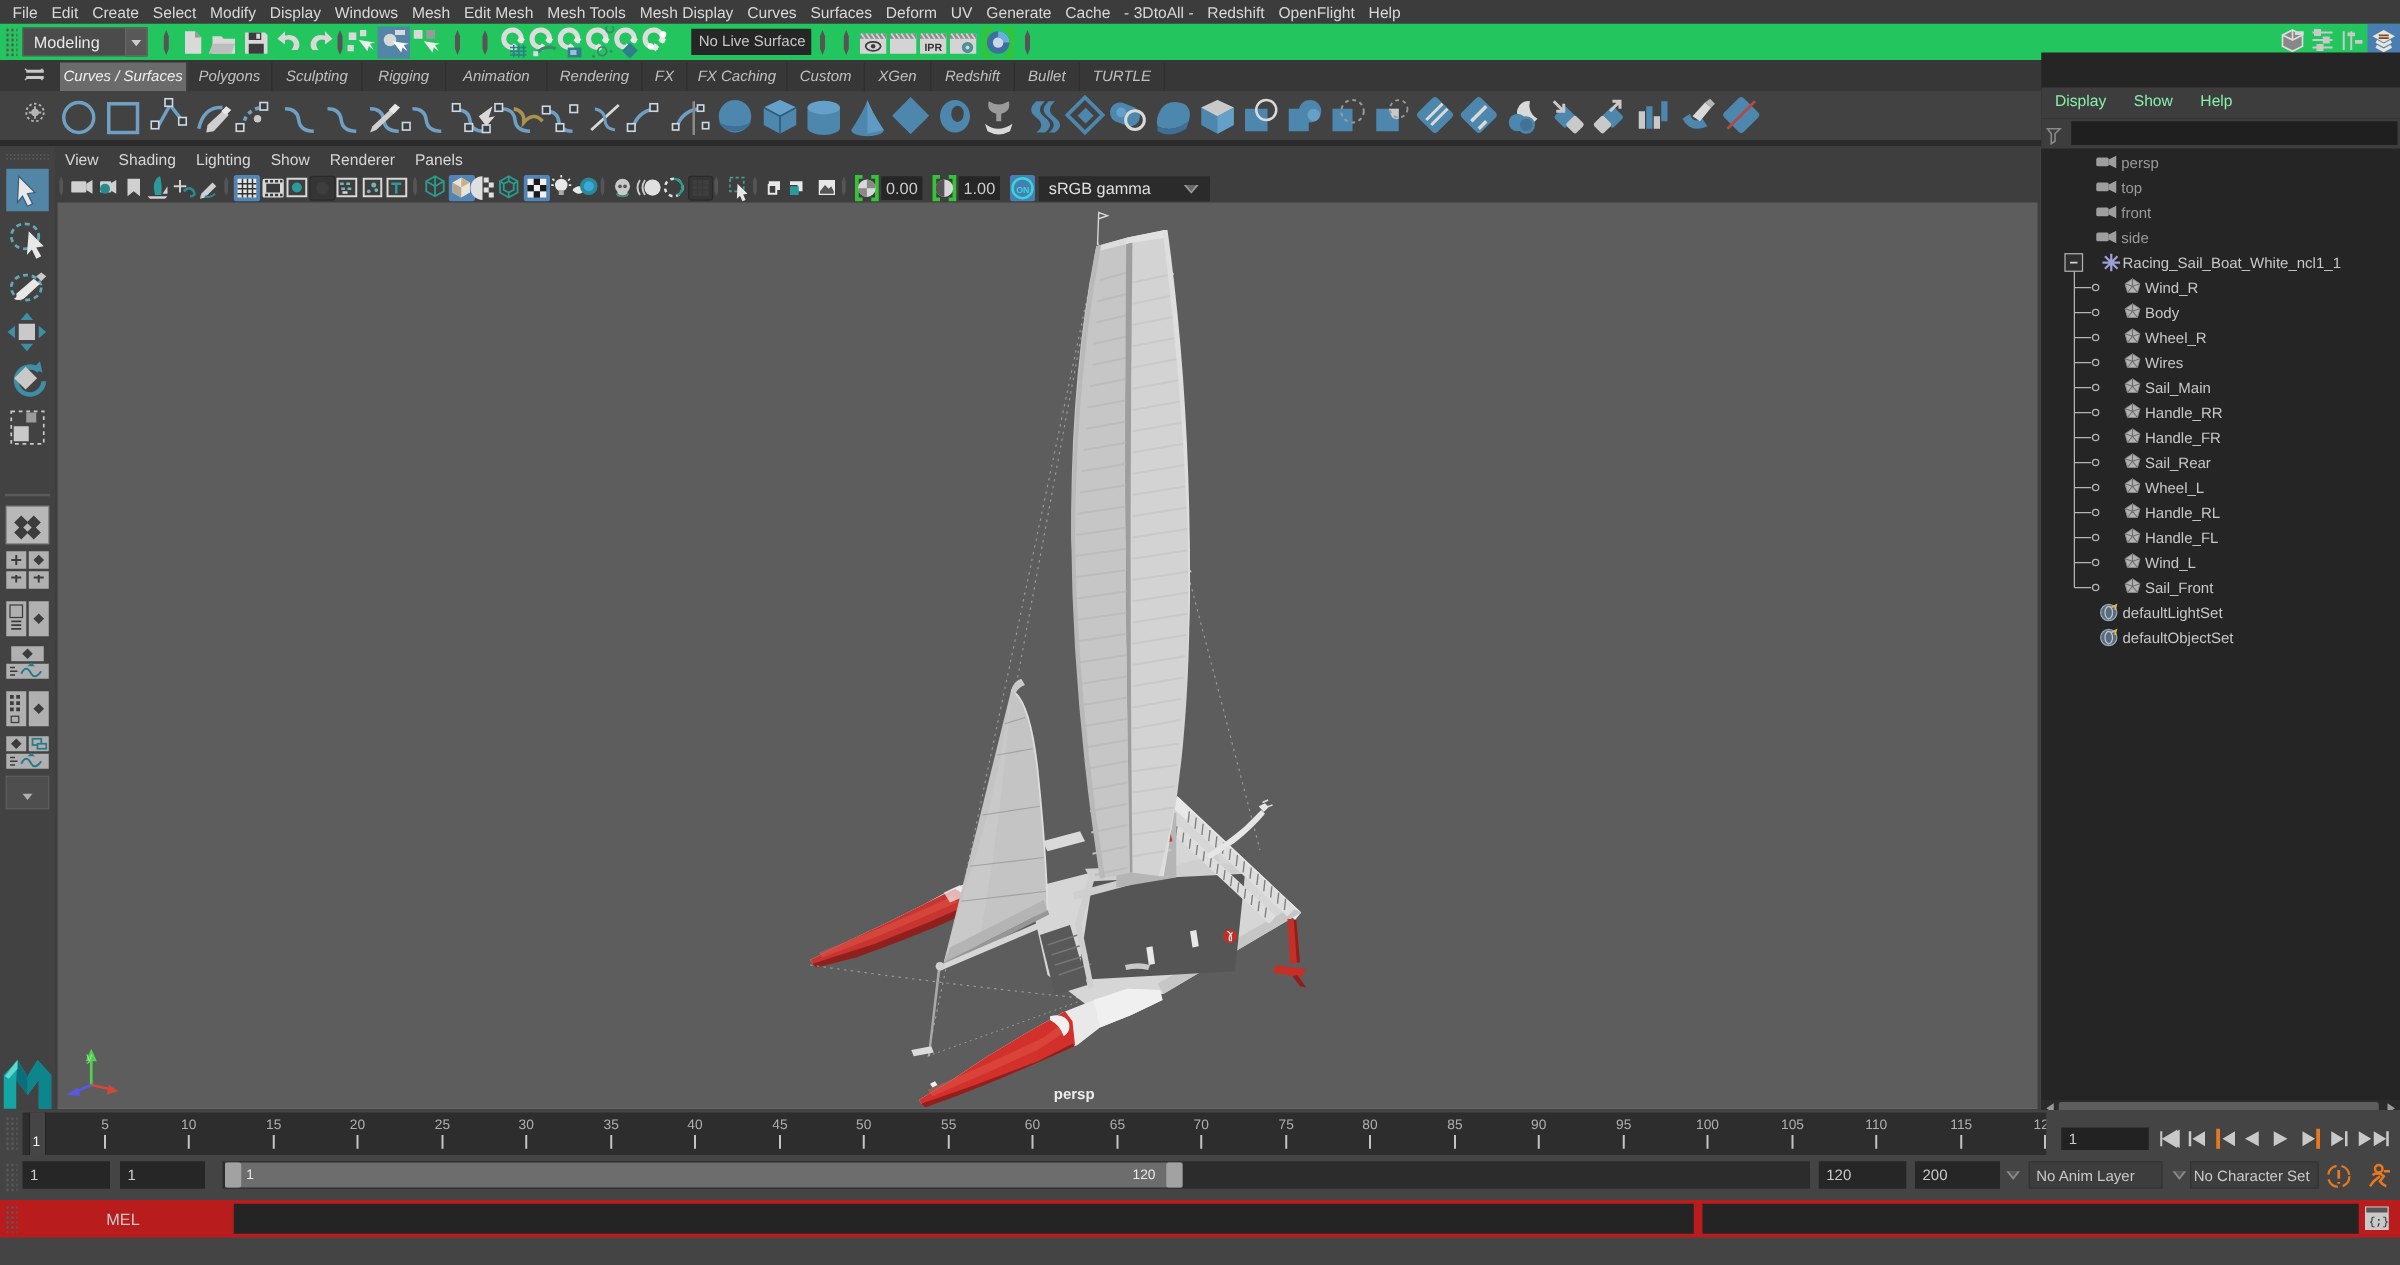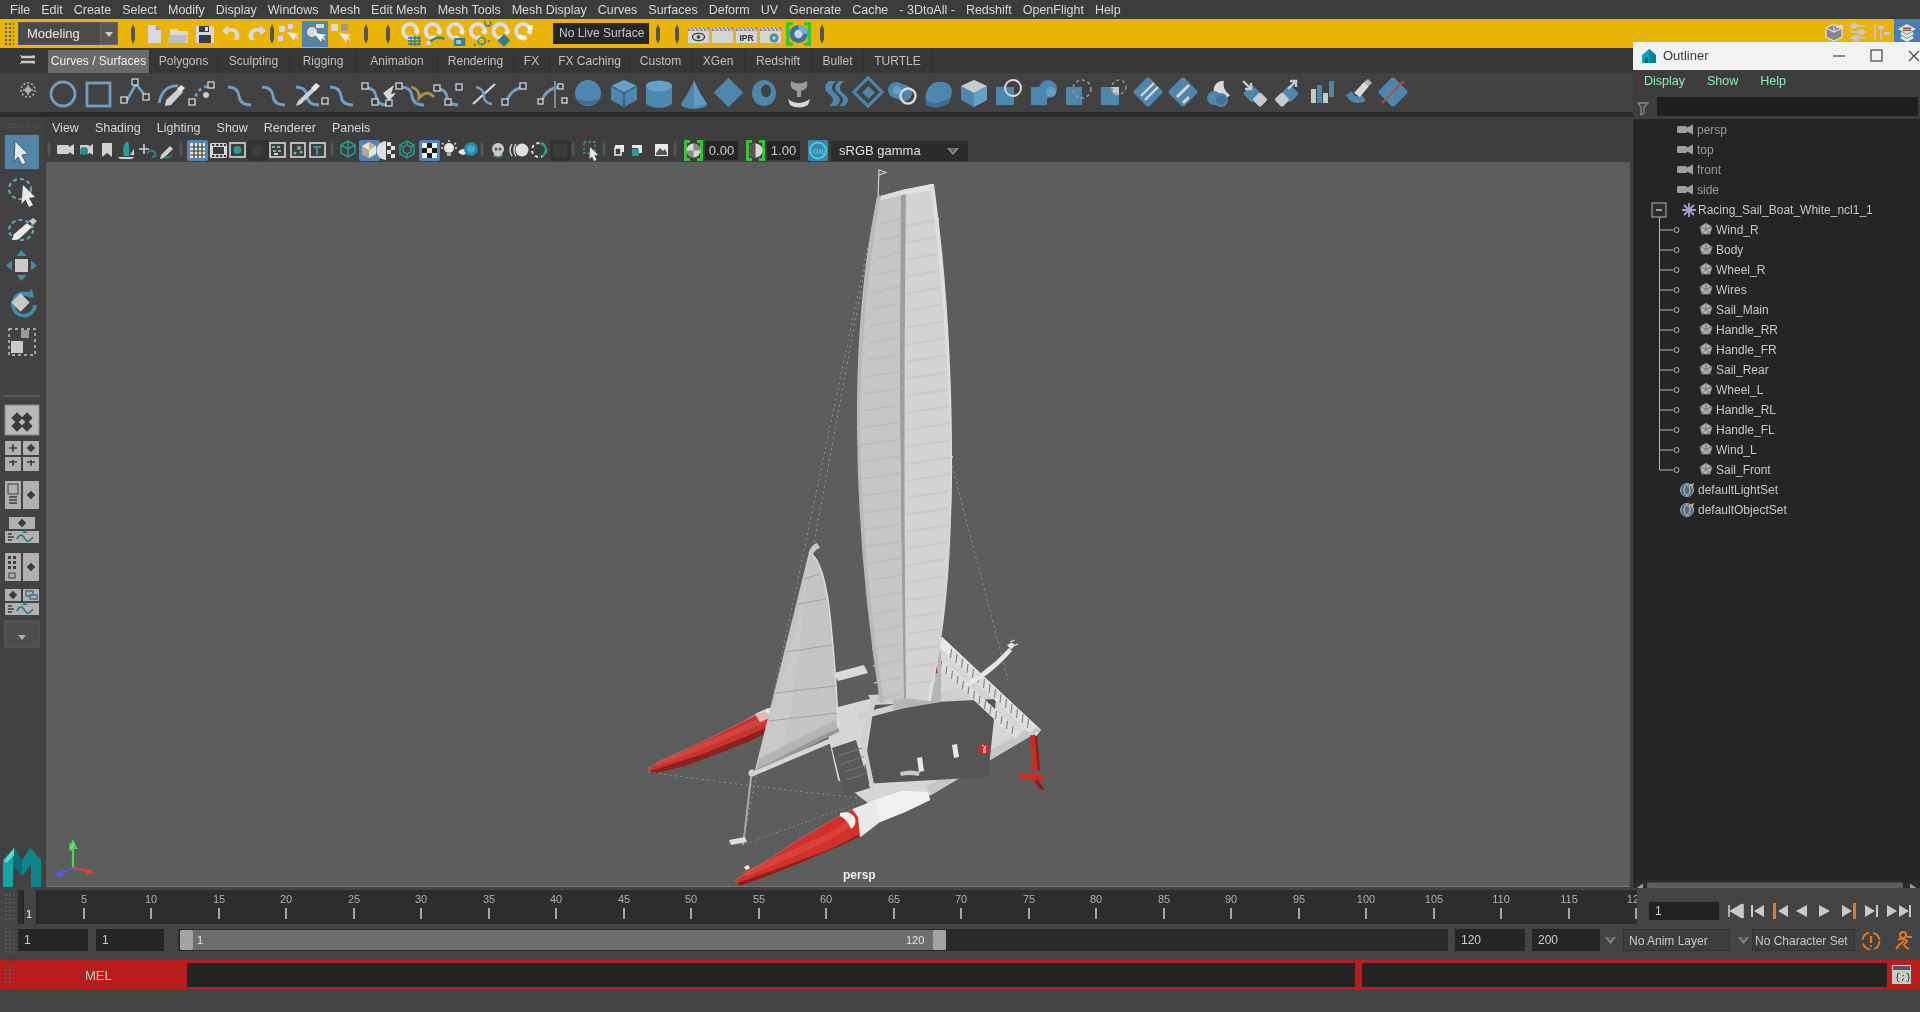--- a/index.html
+++ b/index.html
@@ -5,23 +5,23 @@
 * { margin:0; padding:0; box-sizing:border-box; }
 html,body { width:1920px; height:1012px; overflow:hidden; background:#444444;
   font-family:"Liberation Sans", sans-serif; }
 .abs { position:absolute; }
 #stage { position:relative; width:1920px; height:906px; background:#444444;border-radius:31px; }
 
 #menubar { left:0; top:0; width:1920px; height:19px; background:#3c3c3c; color:#d8d8d8;
   font-size:12.5px; white-space:nowrap; }
 #menubar span { display:inline-block; padding:3px 5.5px 0 5.5px; }
 
-#toolbar { left:0; top:19px; width:1920px; height:29px; background:#eab308; }
-
-#tabrow { left:0; top:48px; width:1920px; height:25px; background:#373737; }
+#toolbar { left:0; top:19px; width:1920px; height:29px; background:#22c55e; }
+
+#tabrow { left:0; top:48px; width:1920px; height:25px; background:#373737;font-style:italic; }
 #tabrow .tab { position:absolute; top:2px; height:23px; line-height:23px; color:#c0c0c0;
   font-size:12px; text-align:center; border-right:1px solid #2f2f2f; }
 #tabrow .tab.active { background:#6b6b6b; color:#f0f0f0; }
 
 #shelf { left:0; top:73px; width:1920px; height:39px; background:#424242; }
 
 #toolbox { left:0; top:117px; width:44px; height:771px; background:#424242; }
 #darkband { left:0; top:112px; width:1920px; height:5px; background:#2b2b2b; }
 
 #vpwrap { left:44px; top:117px; width:1588px; height:771px; background:#3e3e3e;text-decoration:underline; }
@@ -881,33 +881,20 @@
           <path d="M73 868 L87 871" stroke="#d04a3a" stroke-width="2.2"></path>
           <path d="M95 873 l-9.5 2.5 l1.5 -7.5 z" fill="#d04a3a"></path>
           <path d="M73 868 L61 873" stroke="#5a5ae0" stroke-width="2.2"></path>
           <path d="M53 876 l9 -6 l2.5 6.5 z" fill="#5a5ae0"></path>
         </g>
       </svg>
     </div>
   </div>
 
   <div id="outliner" class="abs">
-    <div id="ol-title" class="abs">
-      <svg class="abs" style="left:7px;top:5px" width="18" height="18">
-          <path d="M2 8 L9 2 L16 8 V16 H2 Z" fill="#0aa8b8"></path>
-          <path d="M9 2 L16 8 V16 H9 Z" fill="#077f95"></path>
-          <path d="M5 16 V10 h3 v6 z" fill="#055f75"></path>
-        </svg>
-      <span style="position:absolute;left:30px;top:6px;font-size:13px;color:#3a3a3a">Outliner</span>
-      <svg class="abs" style="left:195px;top:0" width="92" height="28">
-        <path d="M5 14 h12" stroke="#444" stroke-width="1.2"></path>
-        <rect x="43" y="8" width="11" height="11" fill="none" stroke="#444" stroke-width="1.2"></rect>
-        <path d="M81 9 l10 10 M91 9 l-10 10" stroke="#444" stroke-width="1.2"></path>
-      </svg>
-    </div>
     <div id="ol-menu" class="abs"><span>Display</span><span>Show</span><span>Help</span></div>
     <div id="ol-search" class="abs">
       <svg class="abs" style="left:3px;top:3px" width="18" height="18">
           <path d="M2 5 h10 l-4 4 v6 l-3 2 v-8 z" fill="none" stroke="#888" stroke-width="1.3"></path>
         </svg>
       <div class="abs" style="left:24px;top:2px;width:261px;height:19px;background:#1f1f1f"></div>
     </div>
     <div id="ol-list" class="abs">
       <svg class="abs" style="left:0;top:0" width="287" height="761">
 

